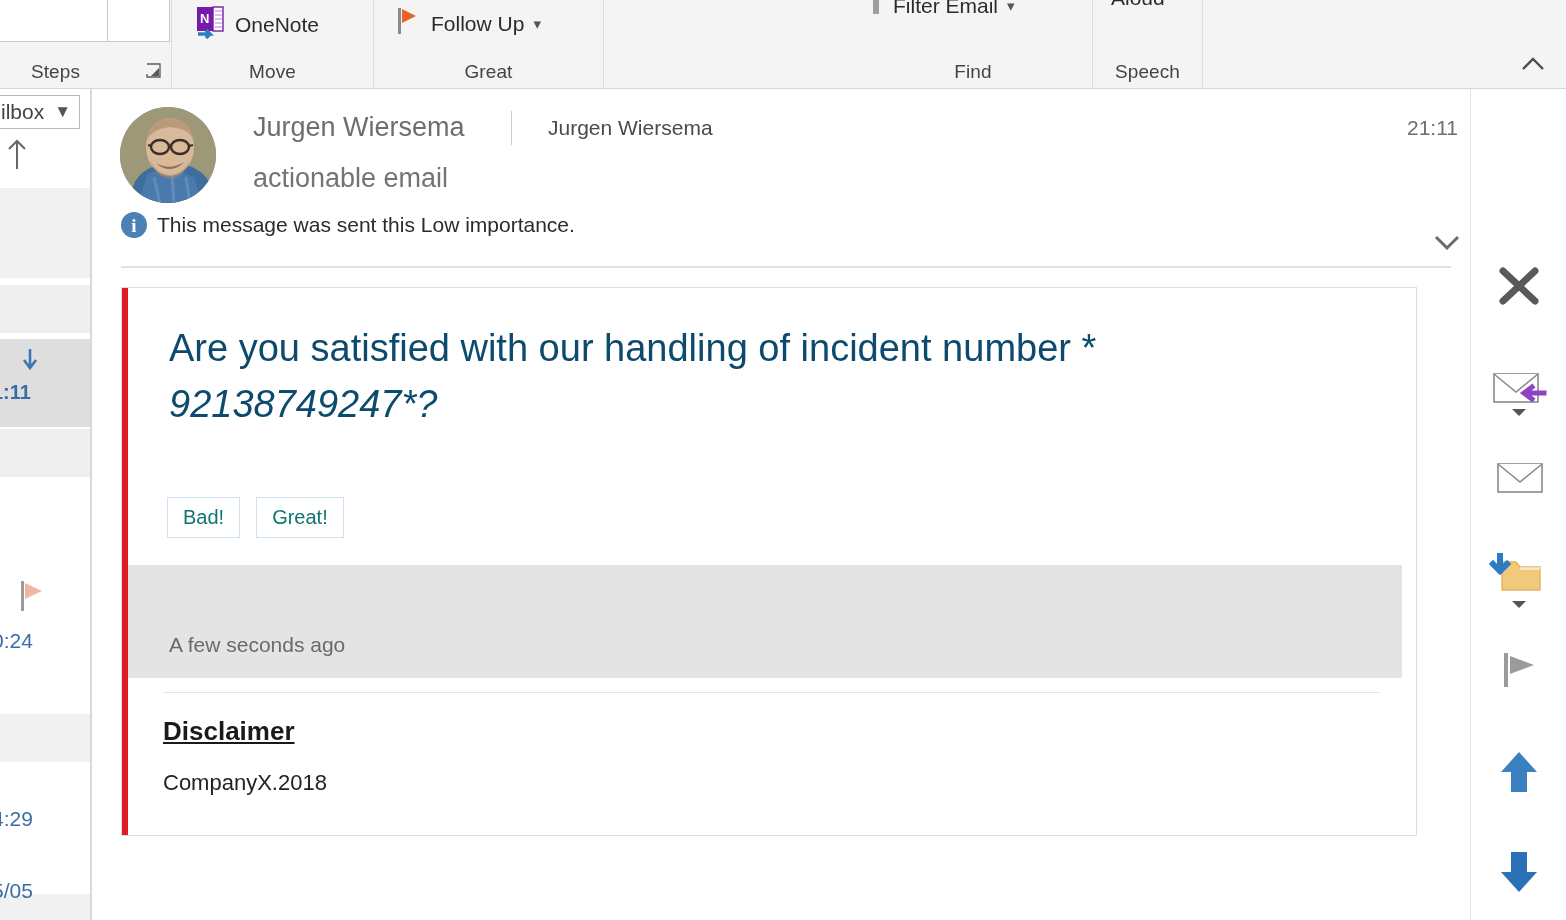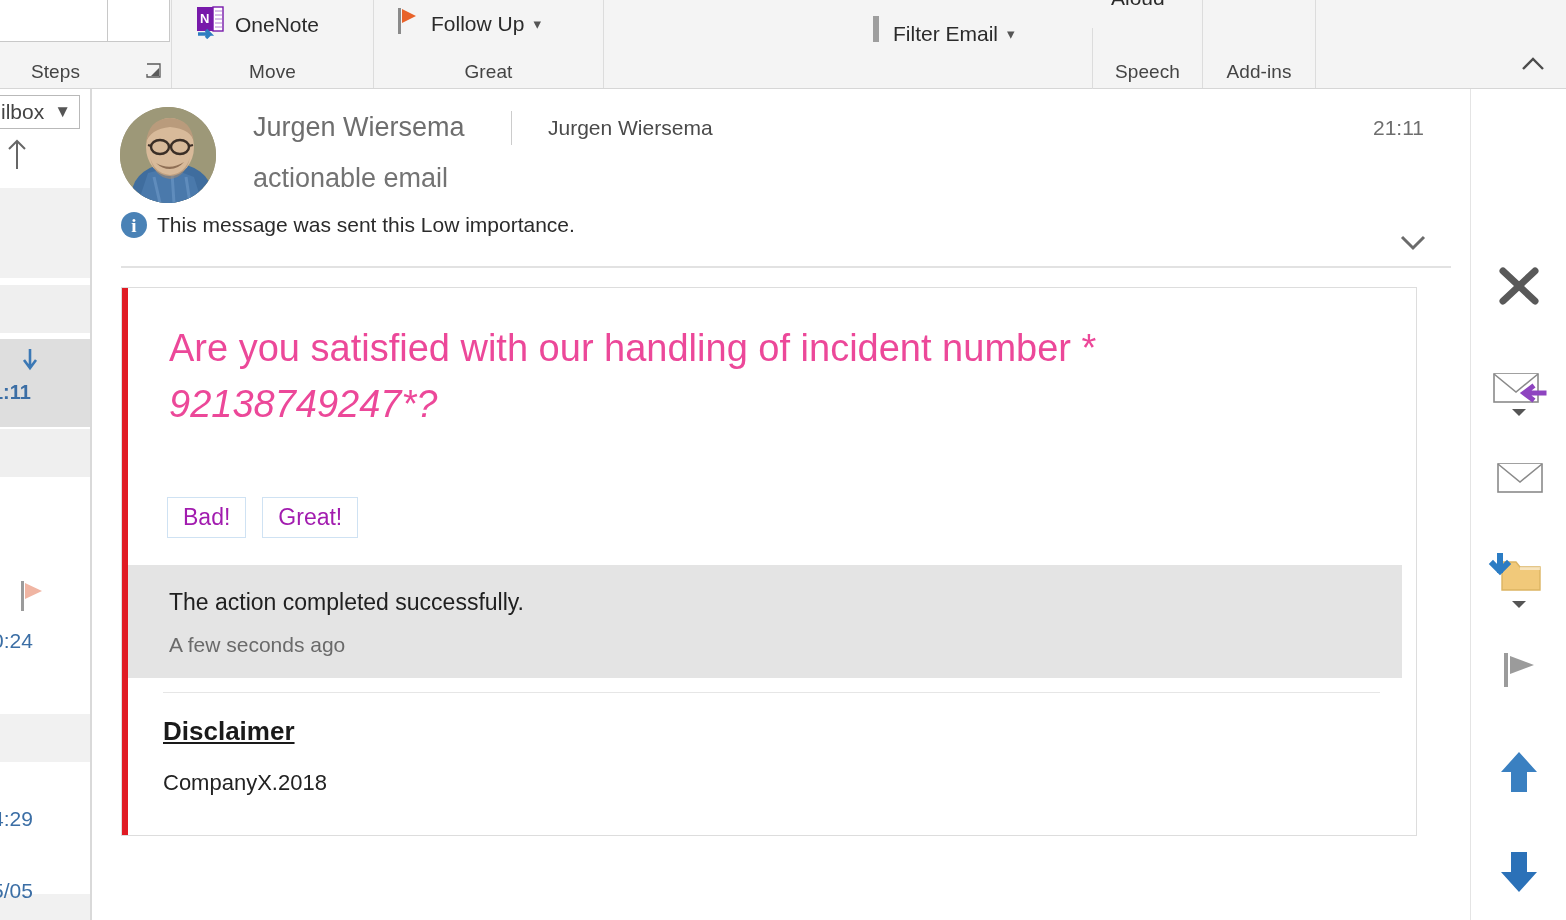--- a/index.html
+++ b/index.html
@@ -144,20 +144,21 @@
   }
   .mtime-plain { color: #3e3e3e; }
 
   
   .reading {
     position: absolute;
     left: 93px; top: 89px;
     width: 1359px;
     height: 831px;
     background: #ffffff;
+    padding-left: 34px;
   }
   .avatar {
     position: absolute;
     left: 27px; top: 18px;
     width: 96px; height: 96px;
     border-radius: 50%;
     overflow: hidden;
     background: #9a9272;
   }
   .sender-name {
@@ -244,21 +245,21 @@
     width: 6px;
     height: 100%;
     background: #e01b24;
   }
   .card-title {
     position: absolute;
     left: 47px; top: 33px;
     width: 1180px;
     font-size: 38px;
     line-height: 1.47;
-    color: #ec4899;
+    color: #0c4a6e;
     font-weight: 400;
   }
   .card-title i { font-style: italic; }
   .card-sub {
     position: absolute;
     left: 47px; top: 163px;
     font-size: 22px;
     color: #242424;
   }
   .card-actions {
@@ -266,22 +267,22 @@
     left: 45px; top: 209px;
     display: flex;
     gap: 16px;
   }
   .action-btn {
     min-width: 44px;
     height: 41px;
     padding: 0 15px;
     border: 1px solid #cfe2f3;
     background: #ffffff;
-    color: #a21caf;
-    font-size: 23px;
+    color: #0f766e;
+    font-size: 20px;
     font-family: "Liberation Sans", sans-serif;
     display: flex;
     align-items: center;
     justify-content: center;
     cursor: pointer;
     box-sizing: border-box;
   }
   .status-box {
     position: absolute;
     left: 6px; top: 277px;
@@ -400,43 +401,40 @@
             <path d="M6 4 L20 11 L6 18 Z" fill="#e8622a"></path>
           </svg>
         </span>
         <span>Follow Up</span>
         <span style="font-size:15px;color:#555;">▾</span>
       </div>
       <div class="ribbon-group-label">Great</div>
     </div>
 
 
-    <div class="ribbon-group" style="left:854px; width:239px;margin-top:28px;">
+    <div class="ribbon-group" style="left:854px; width:239px;">
       <div class="ribbon-cmd" style="left:14px; top:-12px;">
         <span>
           <svg width="16" height="30" viewBox="0 0 16 30">
             <rect x="5" y="0" width="6" height="26" fill="#9e9e9e"></rect>
           </svg>
         </span>
         <span>Filter Email</span>
         <span style="font-size:15px;color:#555;">▾</span>
       </div>
       <div class="ribbon-group-label">Find</div>
     </div>
 
     <div class="ribbon-group" style="left:1093px; width:110px;">
       <div class="ribbon-cmd" style="left:18px; top:-14px;">
         <span>Aloud</span>
       </div>
       <div class="ribbon-group-label">Speech</div>
     </div>
 
-    <div class="ribbon-group" style="left:1203px; width:113px;">
-      <div class="ribbon-group-label">Add-ins</div>
-    </div>
 
     <span class="collapse-ribbon">
       <svg width="30" height="30" viewBox="0 0 30 30">
         <path d="M5 19 L15 9 L25 19" fill="none" stroke="#4c4c4c" stroke-width="2.4"></path>
       </svg>
     </span>
   </div>
 
   <div class="leftpane">
 
@@ -534,21 +532,20 @@
         <span>Are you satisfied with our handling of incident number * </span><i>92138749247*?</i>
       </div>
 
 
       <div class="card-actions">
         <button class="action-btn">Bad!</button>
         <button class="action-btn">Great!</button>
       </div>
 
       <div class="status-box">
-        <div class="status-main">The action completed successfully.</div>
         <div class="status-time">A few seconds ago</div>
       </div>
 
       <div class="card-rule"></div>
       <div class="disclaimer-title">Disclaimer</div>
       <div class="disclaimer-body">CompanyX.2018</div>
     </div>
   </div>
 
   <div class="reading-edge"></div>

